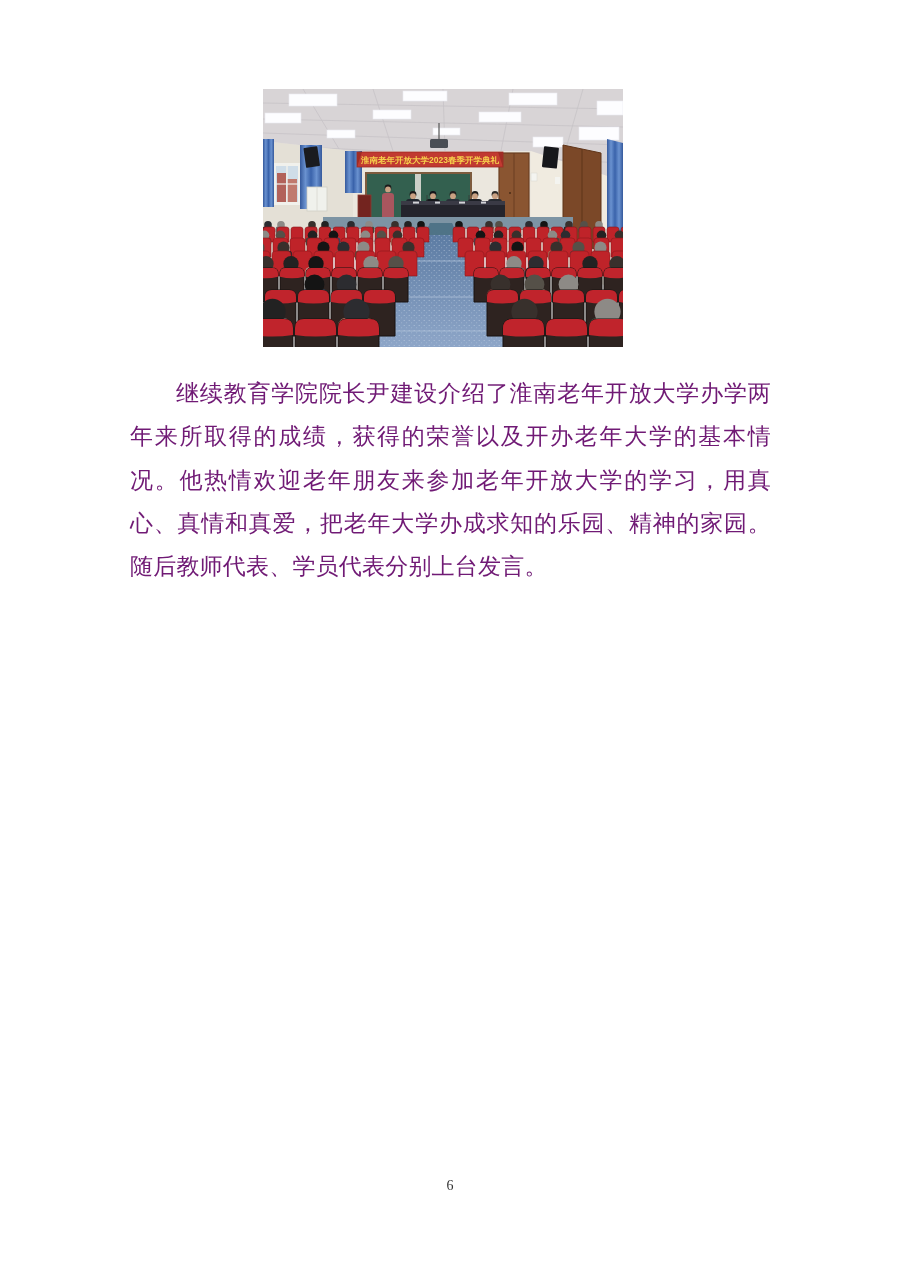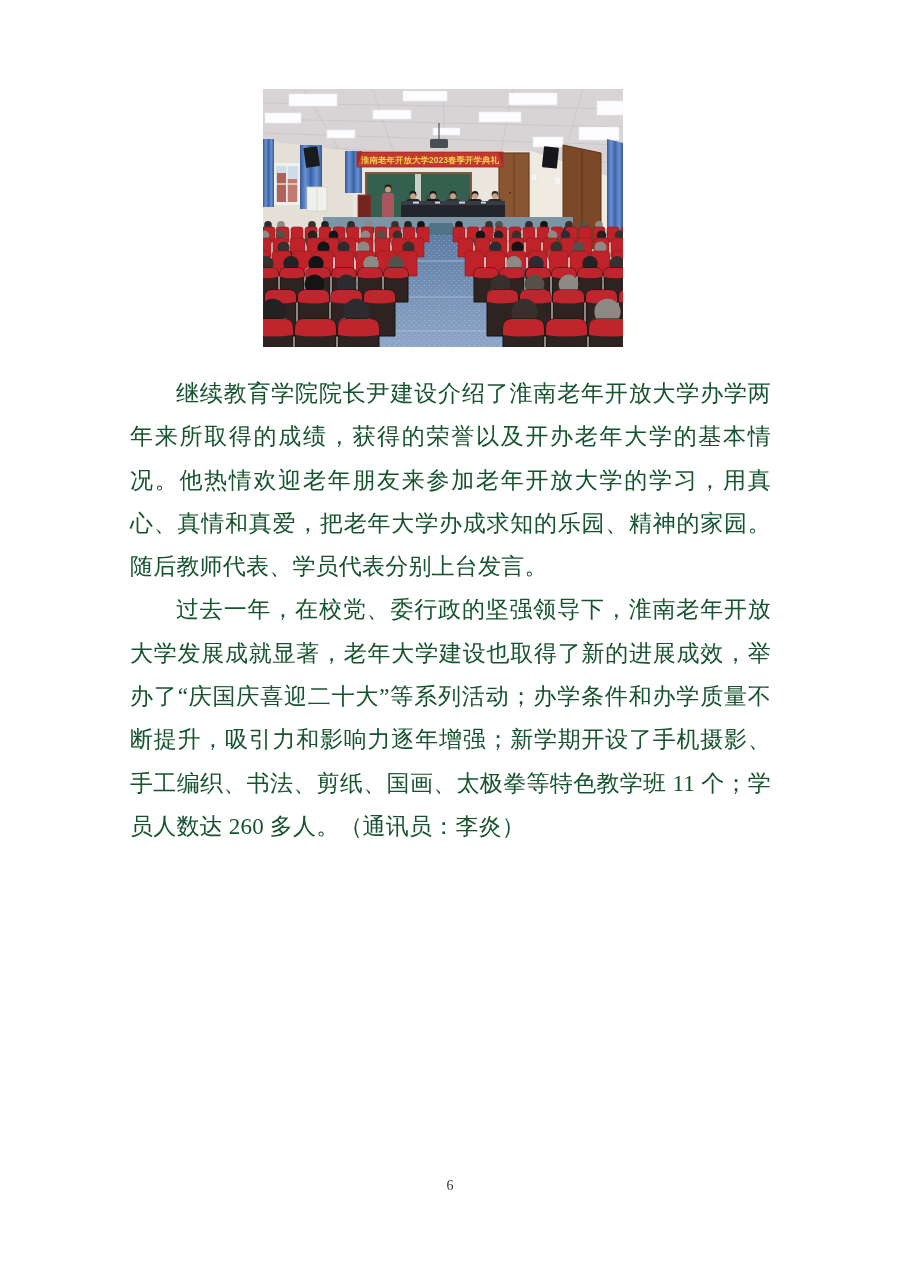--- a/index.html
+++ b/index.html
@@ -6,21 +6,21 @@
   body{
     width:900px;height:1273px;position:relative;background:#ffffff;
     font-family:"Liberation Serif","DejaVu Serif",serif;overflow:hidden;
   }
   .photo{
     position:absolute;left:263px;top:89px;width:360px;height:258px;margin:0;
   }
   .photo svg{display:block;width:100%;height:100%;}
   .body-text{position:absolute;left:130px;top:372px;width:641px;}
   .body-text p{
-    margin:0;font-size:23px;line-height:43.3px;color:#14532d;
+    margin:0;font-size:23px;line-height:43.3px;color:#701a75;
     text-align:justify;text-justify:inter-ideograph;text-indent:2em;
     letter-spacing:0.2px;
   }
   .page-number{
     position:absolute;top:1178px;left:0;width:100%;text-align:center;
     font-size:14px;color:#333;
   }
 </style>
 </head>
 <body>
@@ -605,17 +605,16 @@
             <circle cx="344.5" cy="222.784" r="13.120000000000001" fill="#8d8a86"></circle>
             <path d="M326 292 L326 239.02 Q326 230 335.02 230 L357.98 230 Q367 230 367 239.02 L367 292 Z" fill="#2e2320" stroke="#191210" stroke-width="1"></path>
             <path d="M326 246.12 L326 239.02 Q326 230 335.02 230 L357.98 230 Q367 230 367 239.02 L367 246.12 Q346.5 249.12 326 246.12 Z" fill="#c0242c"></path>
           </g>
         </g>
     </svg>
   </figure>
 
   <main class="body-text">
     <p>继续教育学院院长尹建设介绍了淮南老年开放大学办学两年来所取得的成绩，获得的荣誉以及开办老年大学的基本情况。他热情欢迎老年朋友来参加老年开放大学的学习，用真心、真情和真爱，把老年大学办成求知的乐园、精神的家园。随后教师代表、学员代表分别上台发言。</p>
-    <p>过去一年，在校党、委行政的坚强领导下，淮南老年开放大学发展成就显著，老年大学建设也取得了新的进展成效，举办了“庆国庆喜迎二十大”等系列活动；办学条件和办学质量不断提升，吸引力和影响力逐年增强；新学期开设了手机摄影、手工编织、书法、剪纸、国画、太极拳等特色教学班 11 个；学员人数达 260 多人。（通讯员：李炎）</p>
   </main>
 
   <footer class="page-number">6</footer>
 </div>
 
 </body></html>

